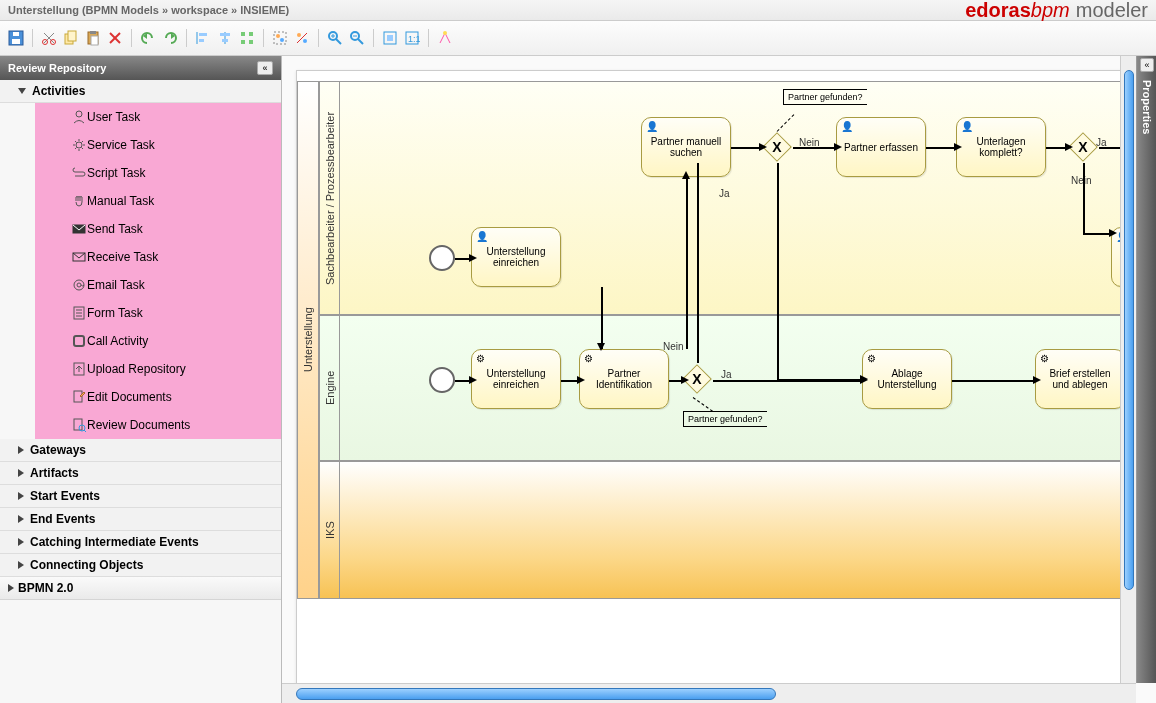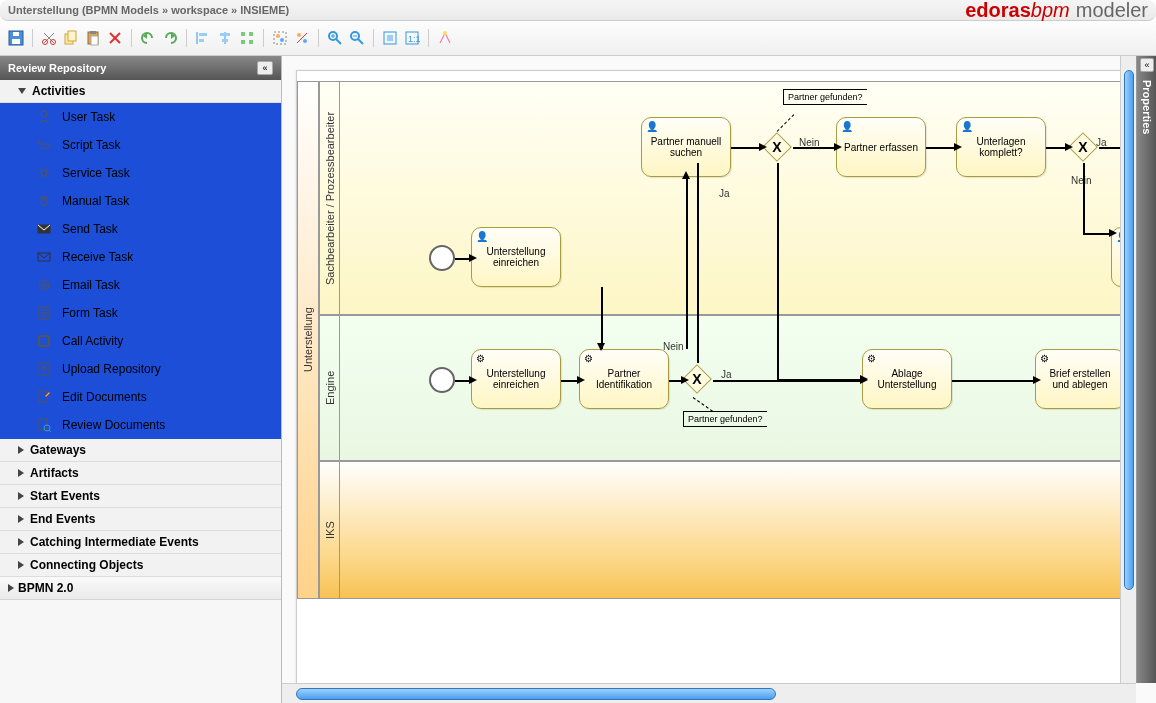--- a/index.html
+++ b/index.html
@@ -1,33 +1,33 @@
 <!DOCTYPE html>
 <html><head>
 <meta charset="utf-8">
 <style>
 * { box-sizing: border-box; margin: 0; padding: 0; font-family: Arial, Helvetica, sans-serif; }
 html, body { width: 1156px; height: 703px; overflow: hidden; background: #fff; }
-.header { height: 21px; background: linear-gradient(#f5f5f5,#eaeaea); border-bottom: 1px solid #ccc; display: flex; align-items: center; padding: 0 8px; justify-content: space-between; border-radius: 8px; }
+.header { height: 21px; background: linear-gradient(#f5f5f5,#eaeaea); border-bottom: 1px solid #ccc; display: flex; align-items: center; padding: 0 8px; justify-content: space-between; }
 .breadcrumb { font-size: 11px; color: #666; font-weight: bold; }
 .brand { font-size: 20px; color: #333; font-family: Arial; }
 .brand .brand-red { color: #c00; font-weight: bold; font-style: normal; }
 .brand .brand-ital { font-style: italic; color: #c00; font-weight: 400; }
 .brand .brand-grey { color: #666; font-weight: 300; margin-left: 6px; }
 .toolbar { height: 35px; background: linear-gradient(#fdfdfd,#f0f0f0); border-bottom: 1px solid #ccc; display: flex; align-items: center; padding: 0 8px; gap: 6px; }
 .tb-icon { width: 16px; height: 16px; display: flex; align-items: center; justify-content: center; cursor: pointer; }
 .tb-sep { width: 1px; height: 18px; background: #ccc; margin: 0 2px; }
 .body { display: flex; height: calc(703px - 56px); }
 .sidebar { width: 282px; background: #f7f7f7; border-right: 1px solid #bbb; display: flex; flex-direction: column; }
 .panel-title { height: 24px; background: linear-gradient(#888,#555); color: #fff; font-size: 11px; font-weight: bold; display: flex; align-items: center; padding: 0 8px; justify-content: space-between; }
 .panel-title .collapse { background: #eee; color: #333; border: 1px solid #aaa; width: 16px; height: 14px; font-size: 9px; display: flex; align-items: center; justify-content: center; cursor: pointer; border-radius: 2px; }
 .tree { flex: 1; overflow: auto; font-size: 12px; }
 .tree-group { background: linear-gradient(#fafafa,#eaeaea); border-bottom: 1px solid #d5d5d5; padding: 4px 8px; font-weight: bold; cursor: pointer; display: flex; align-items: center; gap: 4px; font-size: 12px; }
 .tree-sub { background: #f2f2f2; border-bottom: 1px solid #ddd; padding: 4px 8px 4px 18px; font-weight: bold; cursor: pointer; display: flex; align-items: center; gap: 6px; font-size: 12px; }
-.tree-item { padding: 6px 8px 6px 36px; cursor: pointer; display: flex; align-items: center; gap: 10px; background: #1d4ed8; font-size: 12px; }
+.tree-item { padding: 6px 8px 6px 36px; cursor: pointer; display: flex; align-items: center; background: #f9a8d4; font-size: 12px; margin-left: 35px; }
 .shape-icon { width: 16px; height: 16px; display: flex; align-items: center; justify-content: center; color: #444; }
 .tri { display: inline-block; width: 0; height: 0; }
 .tri-down { border-left: 4px solid transparent; border-right: 4px solid transparent; border-top: 6px solid #444; }
 .tri-right { border-top: 4px solid transparent; border-bottom: 4px solid transparent; border-left: 6px solid #444; }
 .canvas-wrap { flex: 1; position: relative; background: #fafafa; overflow: hidden; }
 .canvas-scroll { position: absolute; inset: 0 20px 20px 0; overflow: auto; }
 .canvas { position: relative; width: 1200px; height: 640px; margin: 14px 0 0 14px; background: #fff; border: 1px solid #ccc; box-shadow: 0 1px 3px rgba(0,0,0,0.1); }
 .lane { position: absolute; left: 22px; border: 1px solid #999; }
 .lane-yellow { top: 10px; height: 234px; width: 1160px; background: linear-gradient(#fffff5,#fdf6c5); }
 .lane-green { top: 244px; height: 146px; width: 1160px; background: linear-gradient(#f3fff0,#e9f7e2); }
@@ -205,42 +205,42 @@
             <svg width="14" height="14">
               <circle cx="7" cy="4" r="3" fill="none" stroke="#555"></circle>
               <path d="M2 13 Q7 8 12 13" fill="none" stroke="#555"></path>
             </svg>
           </span>
           <span>User Task</span>
         </div>
         <div class="tree-item">
           <span class="shape-icon">
             <svg width="14" height="14">
-              <path d="M3 2 Q1 2 1 4 Q1 6 3 6 L11 6 Q13 6 13 8 Q13 10 11 10 L3 10" fill="none" stroke="#555"></path>
-            </svg>
-          </span>
-          <span>Script Task</span>
-        </div>
-        <div class="tree-item">
-          <span class="shape-icon">
-            <svg width="14" height="14">
               <circle cx="7" cy="7" r="3" fill="none" stroke="#555"></circle>
               <g stroke="#555">
                 <line x1="7" y1="1" x2="7" y2="3"></line>
                 <line x1="7" y1="11" x2="7" y2="13"></line>
                 <line x1="1" y1="7" x2="3" y2="7"></line>
                 <line x1="11" y1="7" x2="13" y2="7"></line>
                 <line x1="3" y1="3" x2="4.5" y2="4.5"></line>
                 <line x1="9.5" y1="9.5" x2="11" y2="11"></line>
                 <line x1="11" y1="3" x2="9.5" y2="4.5"></line>
                 <line x1="4.5" y1="9.5" x2="3" y2="11"></line>
               </g>
             </svg>
           </span>
           <span>Service Task</span>
+        </div>
+        <div class="tree-item">
+          <span class="shape-icon">
+            <svg width="14" height="14">
+              <path d="M3 2 Q1 2 1 4 Q1 6 3 6 L11 6 Q13 6 13 8 Q13 10 11 10 L3 10" fill="none" stroke="#555"></path>
+            </svg>
+          </span>
+          <span>Script Task</span>
         </div>
         <div class="tree-item">
           <span class="shape-icon">
             <svg width="14" height="14">
               <path d="M4 7 L4 3 Q5 2 6 3 L6 7 M6 3 Q7 2 8 3 L8 7 M8 3 Q9 2 10 3 L10 8 Q10 12 7 12 Q4 12 4 8" fill="none" stroke="#555"></path>
             </svg>
           </span>
           <span>Manual Task</span>
         </div>
         <div class="tree-item">

